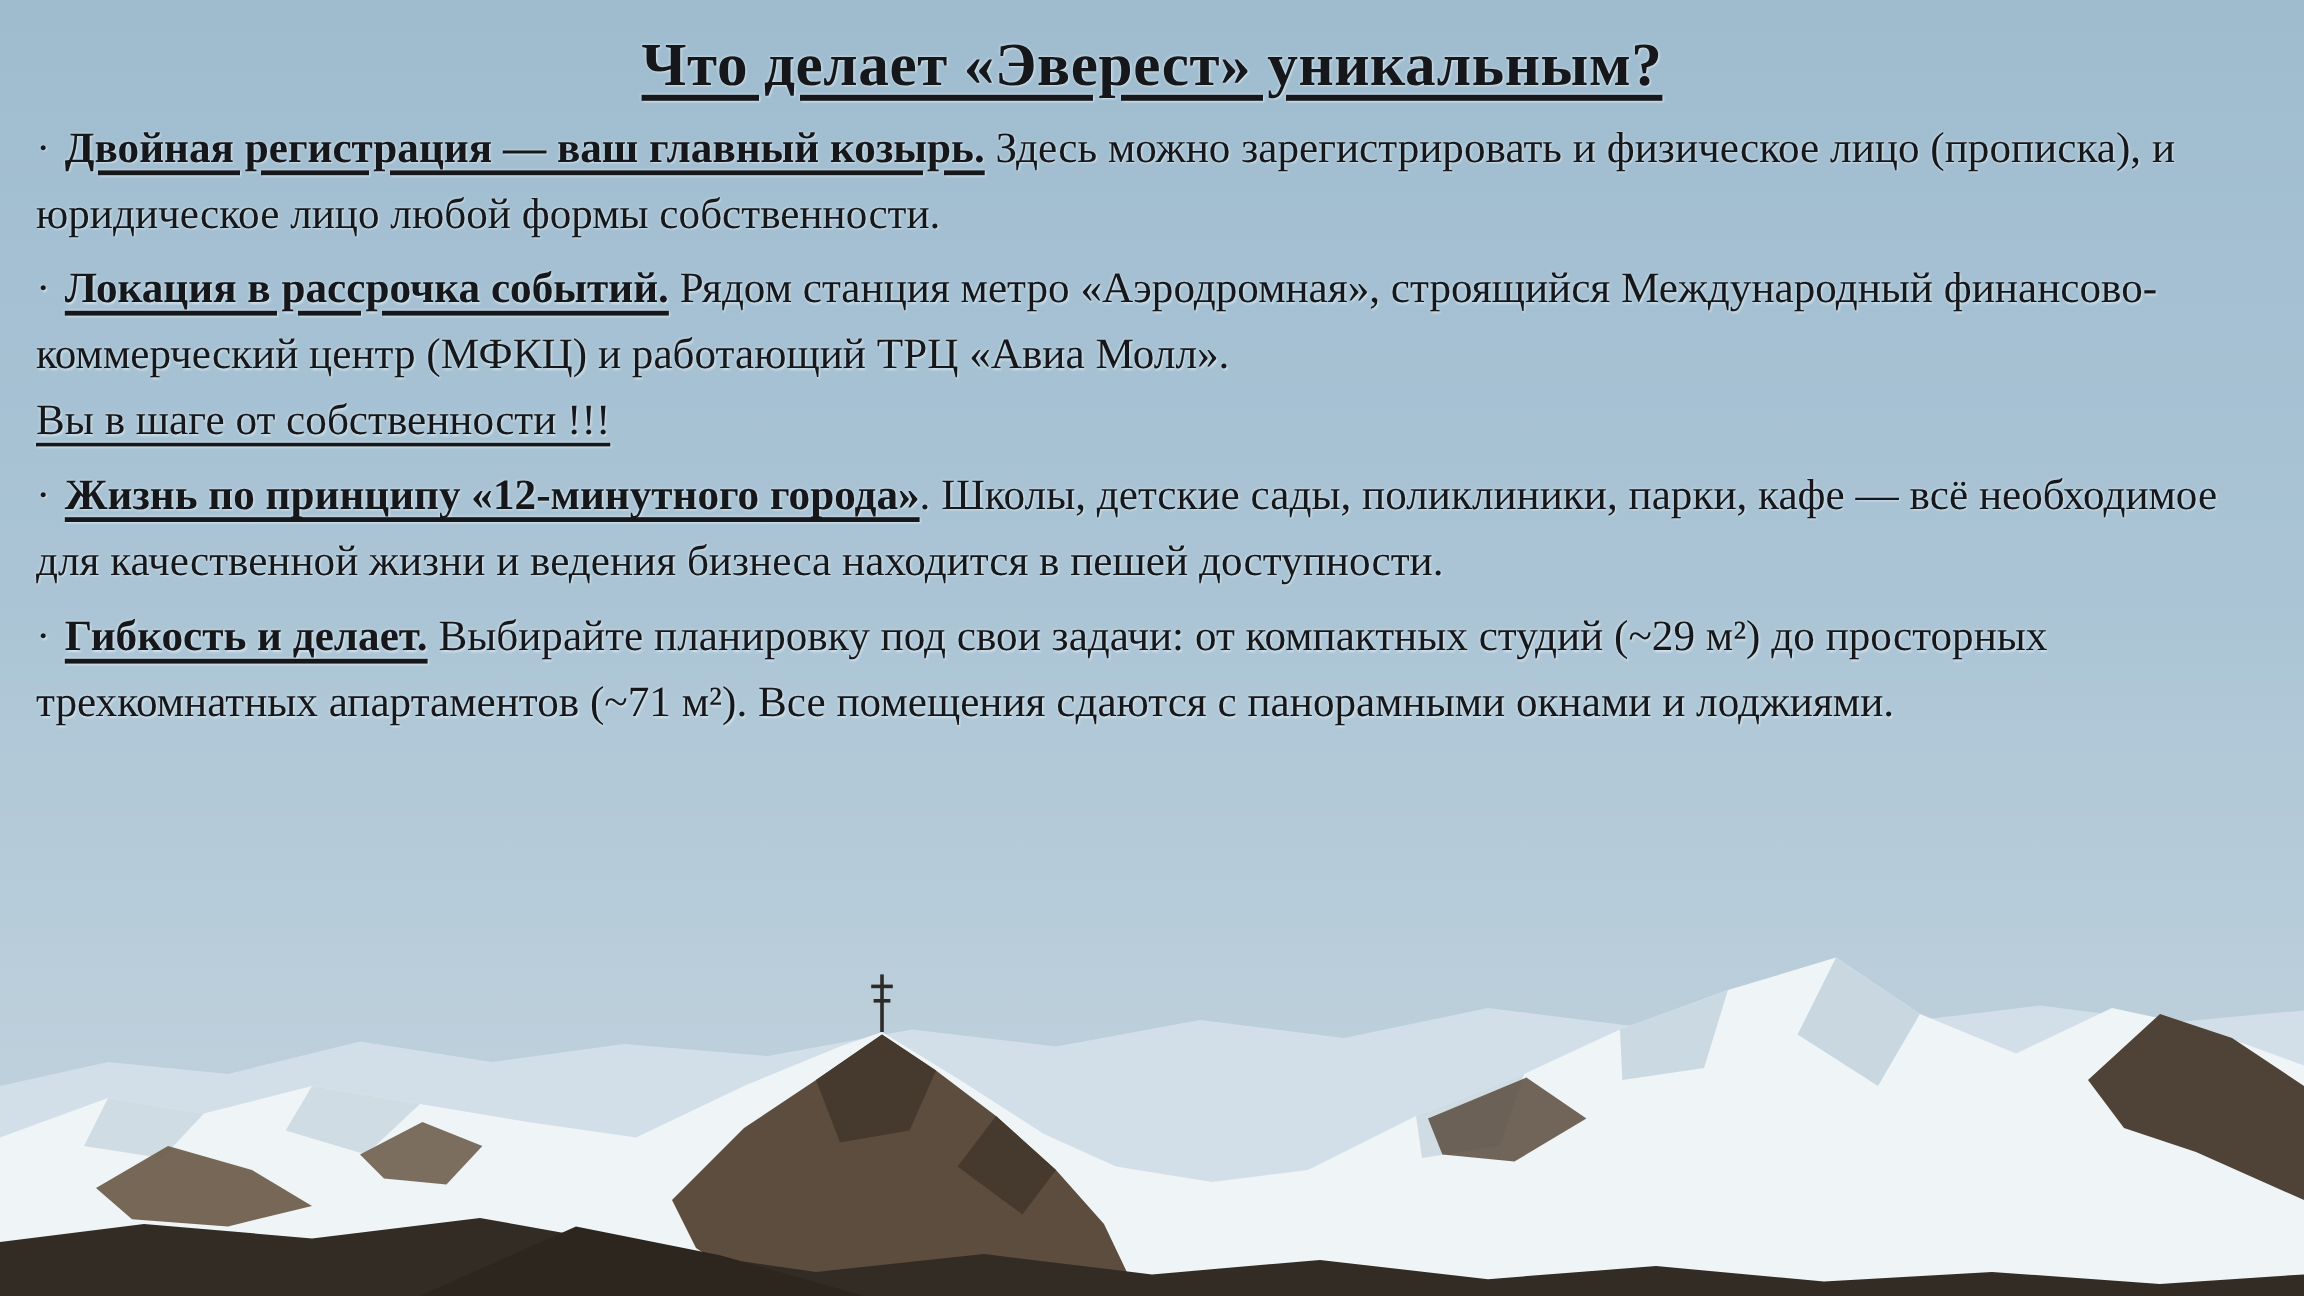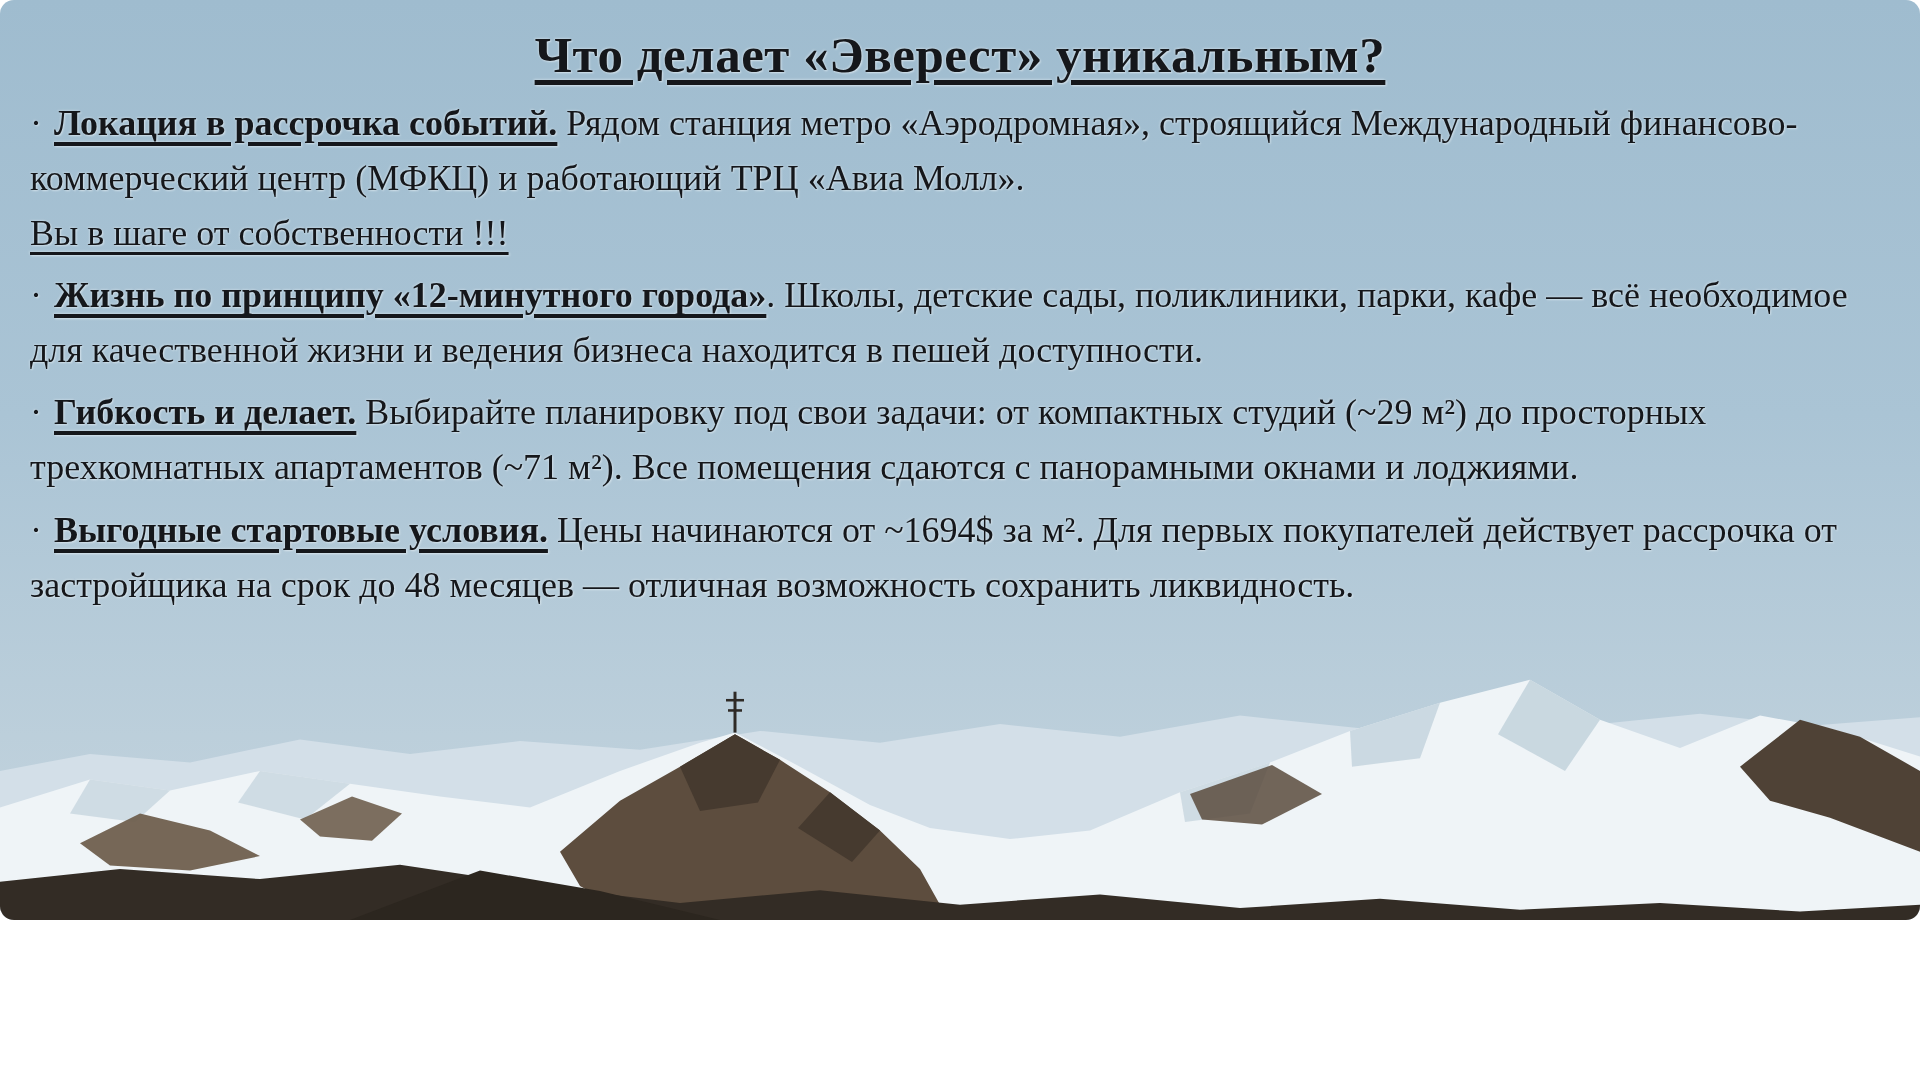--- a/index.html
+++ b/index.html
@@ -3,24 +3,23 @@
 <meta charset="utf-8">
 <style>
   html, body { margin: 0; padding: 0; }
   body {
     width: 1920px; height: 1080px;
     font-family: "Liberation Serif", "DejaVu Serif", serif;
     overflow: hidden;
   }
   .slide {
     position: relative;
-    width: 1920px; height: 920px;
+    width: 1920px; height: 1080px;
     background: linear-gradient(180deg, #9fbccf 0%, #aac4d5 45%, #bccfdb 80%, #c6d5df 100%);
     overflow: hidden;
-    border-radius: 14px;
   }
   .mountains {
     position: absolute; inset: 0;
     width: 100%; height: 100%;
     z-index: 1;
     display: block;
   }
   .content {
     position: absolute; inset: 0;
     z-index: 2;
@@ -91,25 +90,25 @@
     </g>
     <g>
       <polygon fill="#332c25" points="0,1035 120,1020 260,1032 400,1015 540,1040 680,1060 820,1045 960,1062 1100,1050 1240,1066 1380,1055 1520,1068 1660,1060 1800,1070 1920,1062 1920,1080 0,1080"></polygon>
       <polygon fill="#2c261f" points="350,1080 480,1022 600,1046 720,1080"></polygon>
     </g>
   </svg>
 
   <div class="content">
     <h1 class="title">Что делает «Эверест» уникальным?</h1>
 
+    <div class="bullet"><span class="marker">·</span><span class="lead">Двойная регистрация — ваш главный козырь.</span><span> Здесь можно зарегистрировать и физическое лицо (прописка), и юридическое лицо любой формы собственности.</span></div>
 
     <div class="bullet"><span class="marker">·</span><span class="lead">Локация в рассрочка событий.</span><span> Рядом станция метро «Аэродромная», строящийся Международный финансово-коммерческий центр (МФКЦ) и работающий ТРЦ «Авиа Молл».</span>
       <div><span class="followup">Вы в шаге от собственности !!!</span></div>
     </div>
 
     <div class="bullet"><span class="marker">·</span><span class="lead">Жизнь по принципу «12-минутного города»</span><span>. Школы, детские сады, поликлиники, парки, кафе — всё необходимое для качественной жизни и ведения бизнеса находится в пешей доступности.</span></div>
 
     <div class="bullet"><span class="marker">·</span><span class="lead">Гибкость и делает.</span><span> Выбирайте планировку под свои задачи: от компактных студий (~29 м²) до просторных трехкомнатных апартаментов (~71 м²). Все помещения сдаются с панорамными окнами и лоджиями.</span></div>
 
-    <div class="bullet"><span class="marker">·</span><span class="lead">Выгодные стартовые условия.</span><span> Цены начинаются от ~1694$ за м². Для первых покупателей действует рассрочка от застройщика на срок до 48 месяцев — отличная возможность сохранить ликвидность.</span></div>
   </div>
 
 </div>
 
 </body></html>

